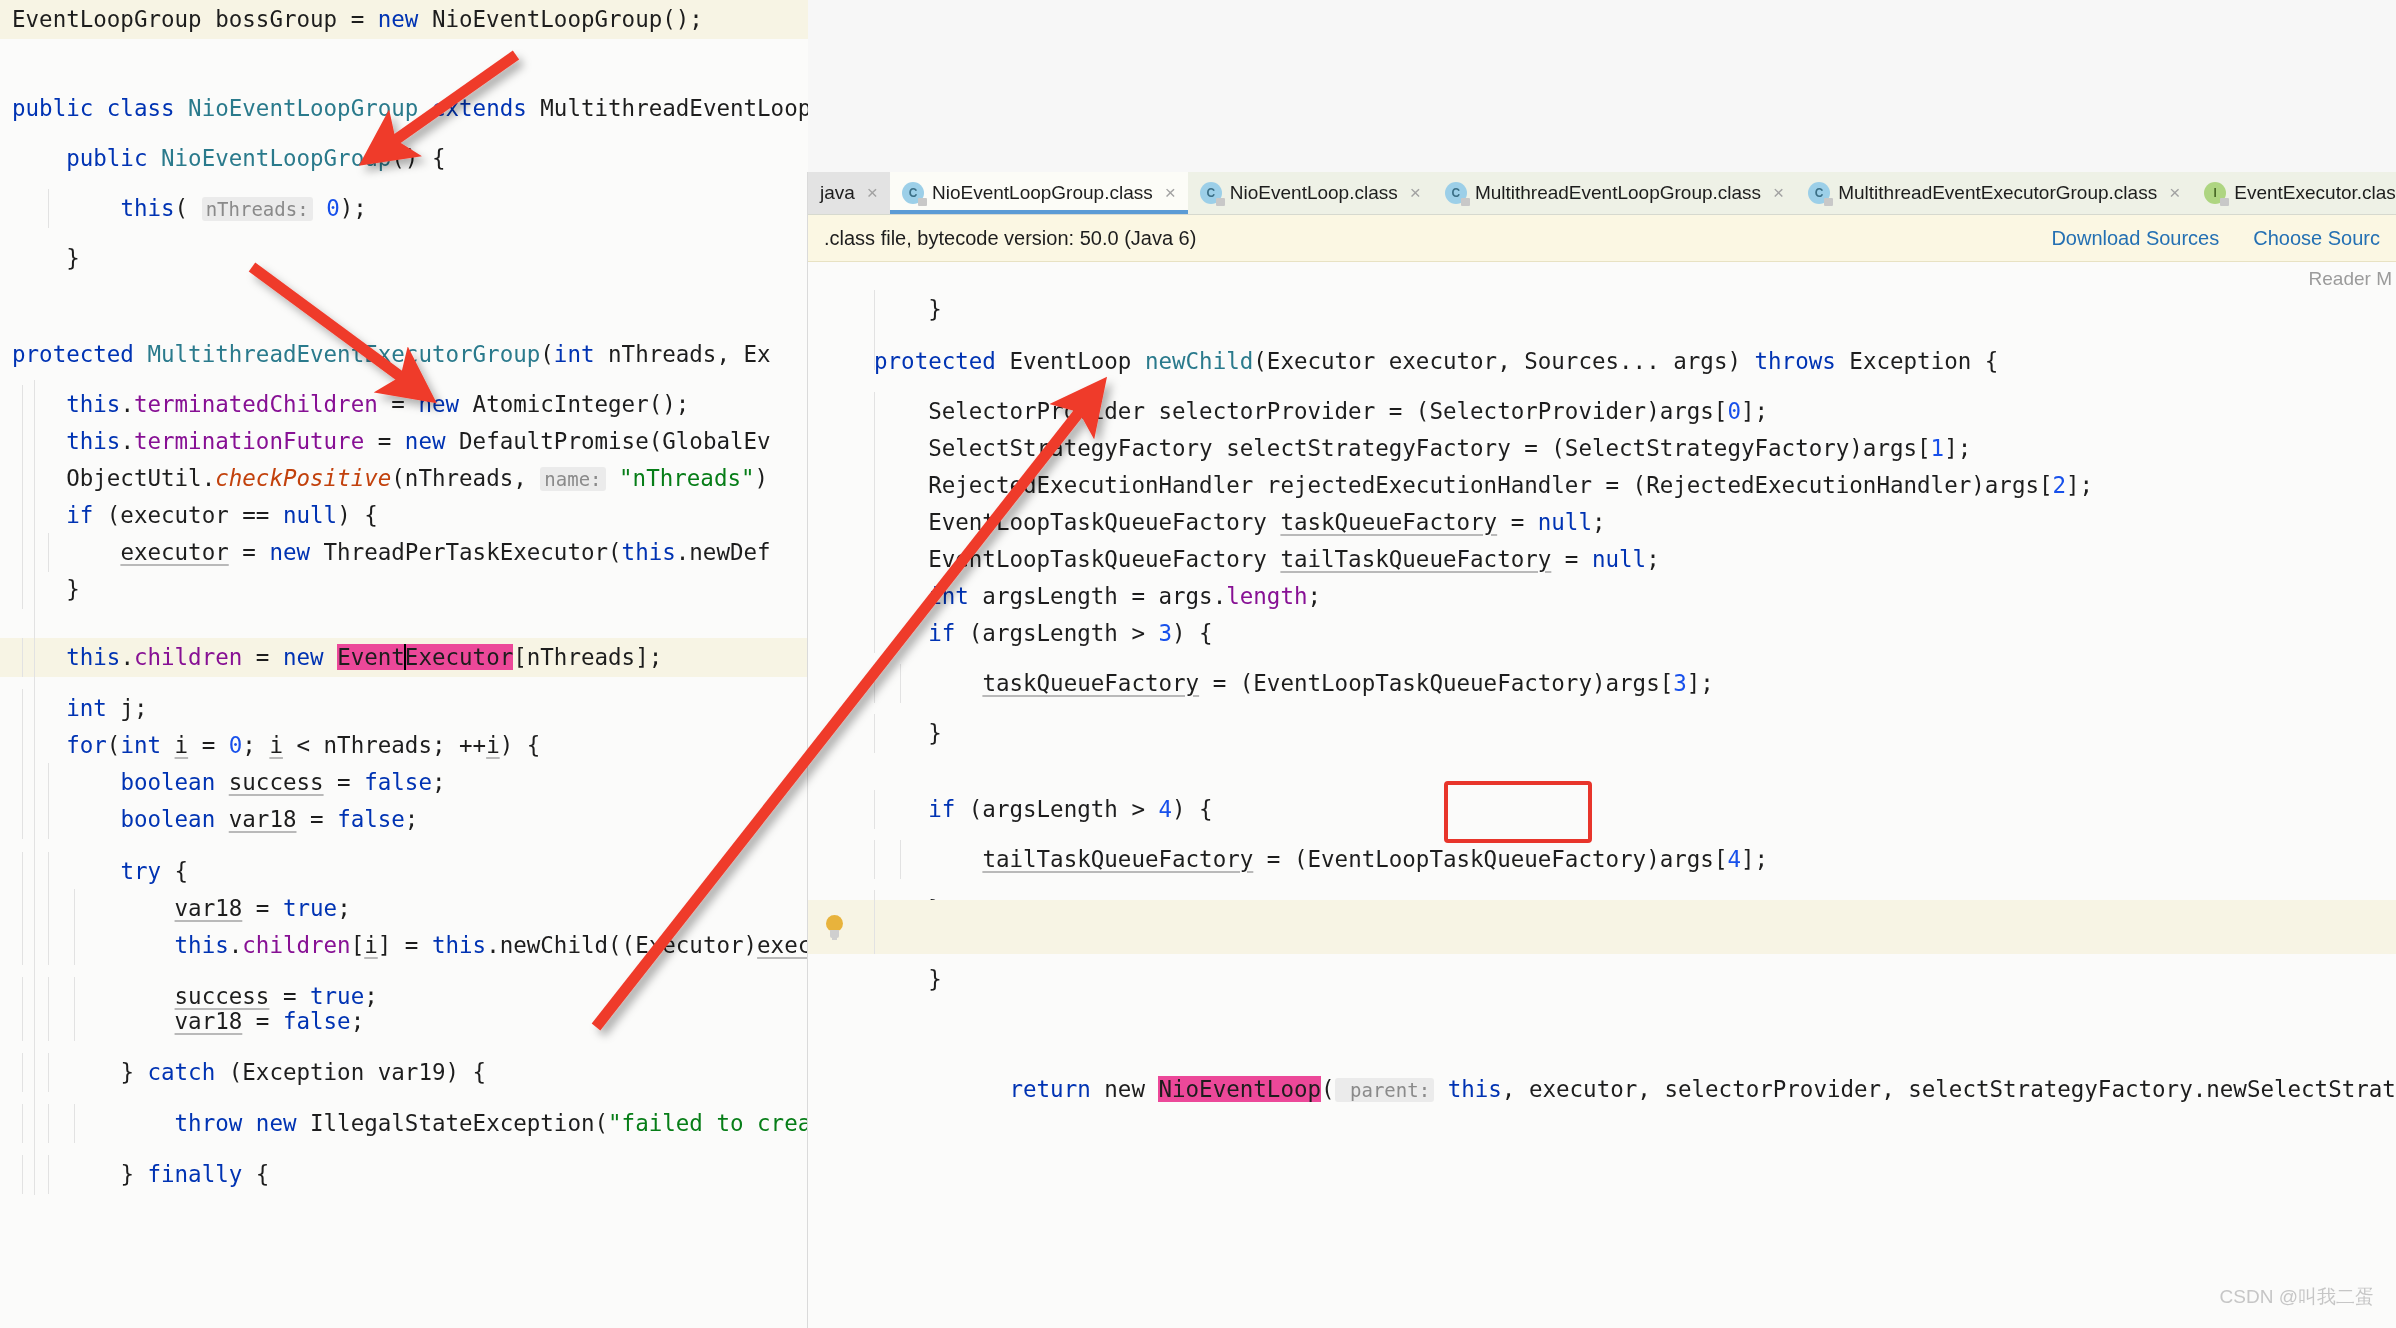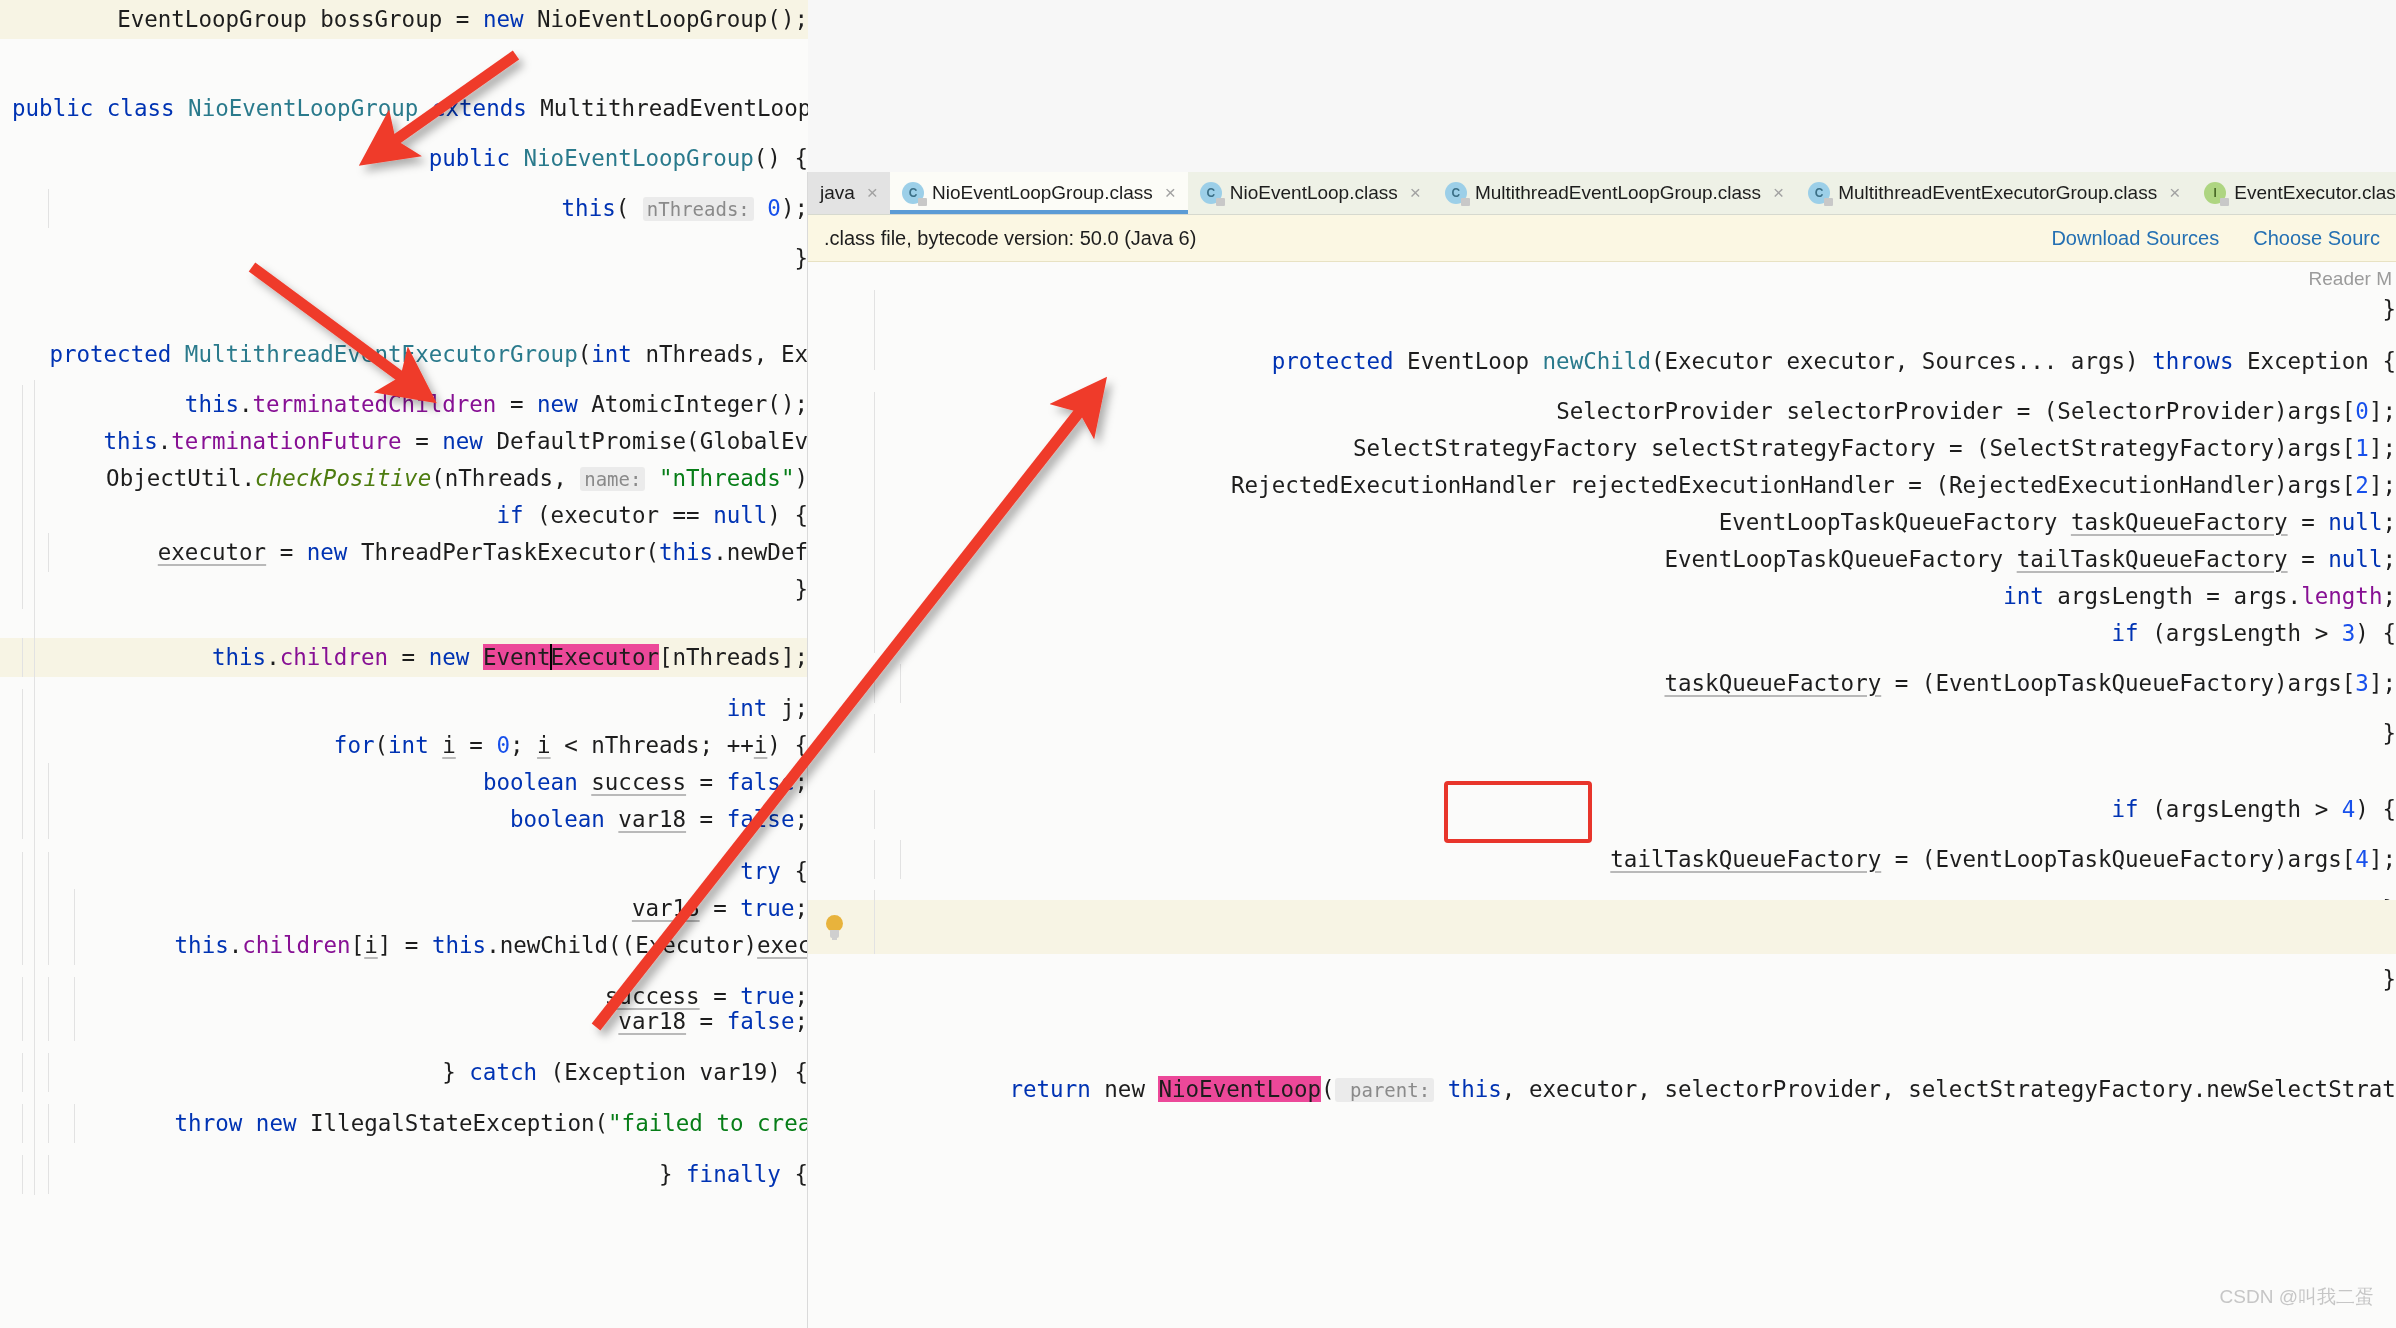--- a/index.html
+++ b/index.html
@@ -13,37 +13,36 @@
 
   
   .code-pane{position:absolute;top:0;background:#fbfbfa;overflow:hidden;}
   .code-line{
     position:relative;
     height:38.5px;line-height:38.5px;
     white-space:pre;
     font-size:22.5px;
     letter-spacing:0px;
     color:#1d1d1d;
-    text-align:right;
   }
   .code-line.hl{background:#f7f4e4;}
   .indent-guide{
     position:absolute;top:0;bottom:0;width:1px;background:#e2e2e2;
   }
 
   
   .kw     {color:#0033b3;}
   .cls    {color:#1d1d1d;}
   .decl   {color:#2a7a8c;}
   .field  {color:#871094;}
   .num    {color:#1750eb;}
   .str    {color:#067d17;}
   .hintbg {background:#ebebeb;color:#8a8a8a;font-size:19px;border-radius:3px;padding:1px 4px;}
   .ul     {text-decoration:underline;text-decoration-color:#b9b9b9;text-underline-offset:4px;}
-  .ital   {font-style:italic;color:#4d7c0f;}
+  .ital   {font-style:italic;color:#c2410c;}
   .selblk {background:#ec4899;}
   .caret  {display:inline-block;width:0;border-left:2px solid #000;height:26px;vertical-align:-5px;margin:0 -1px;}
 
   
   #left-pane{left:0;top:0;width:808px;height:1328px;}
   #left-pane .code-line{padding-left:12px;}
 
   
   #right-window{
     position:absolute;left:808px;top:172px;width:1588px;height:1156px;

